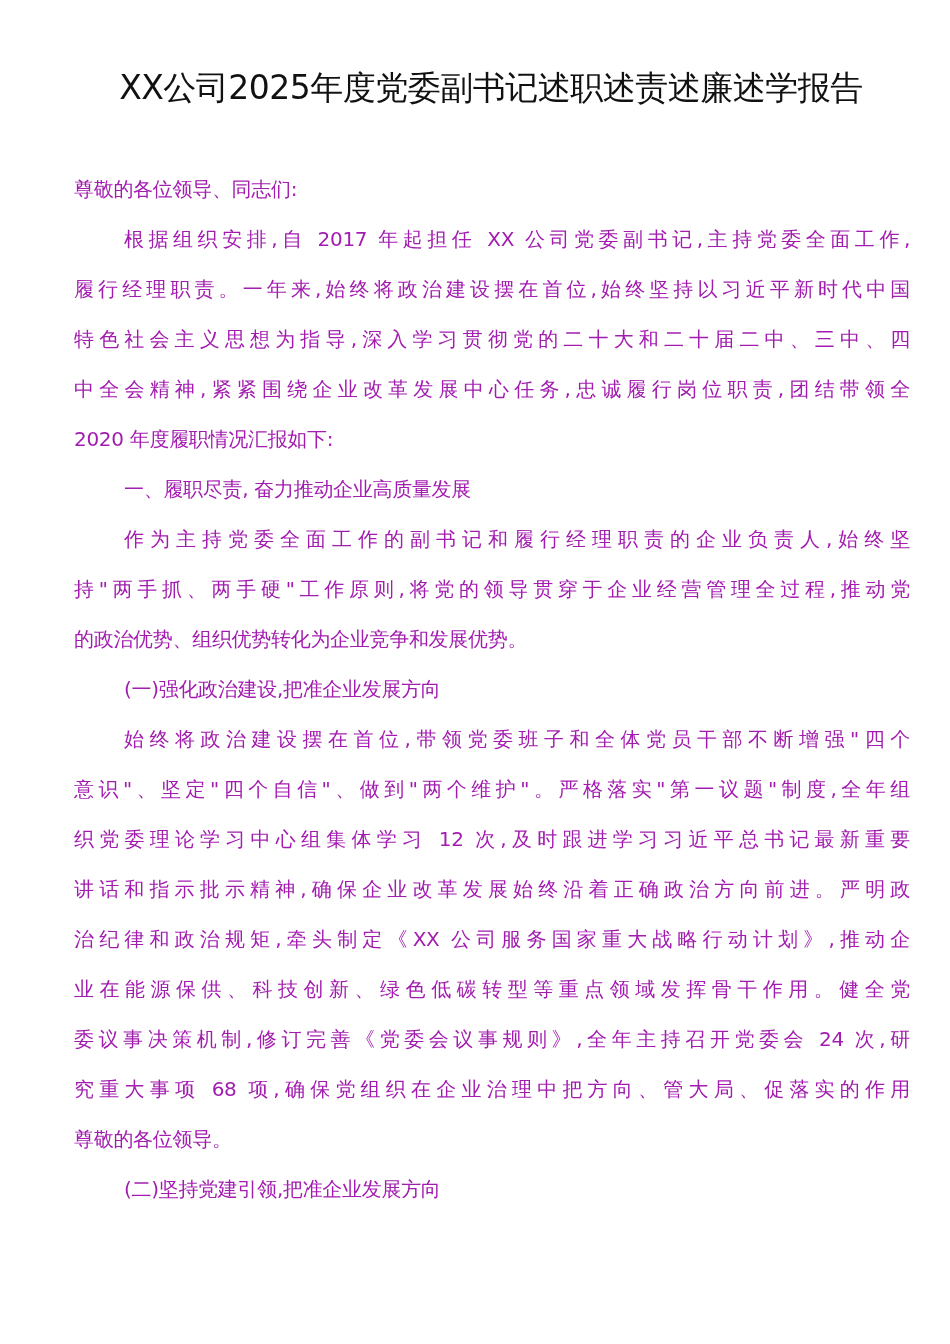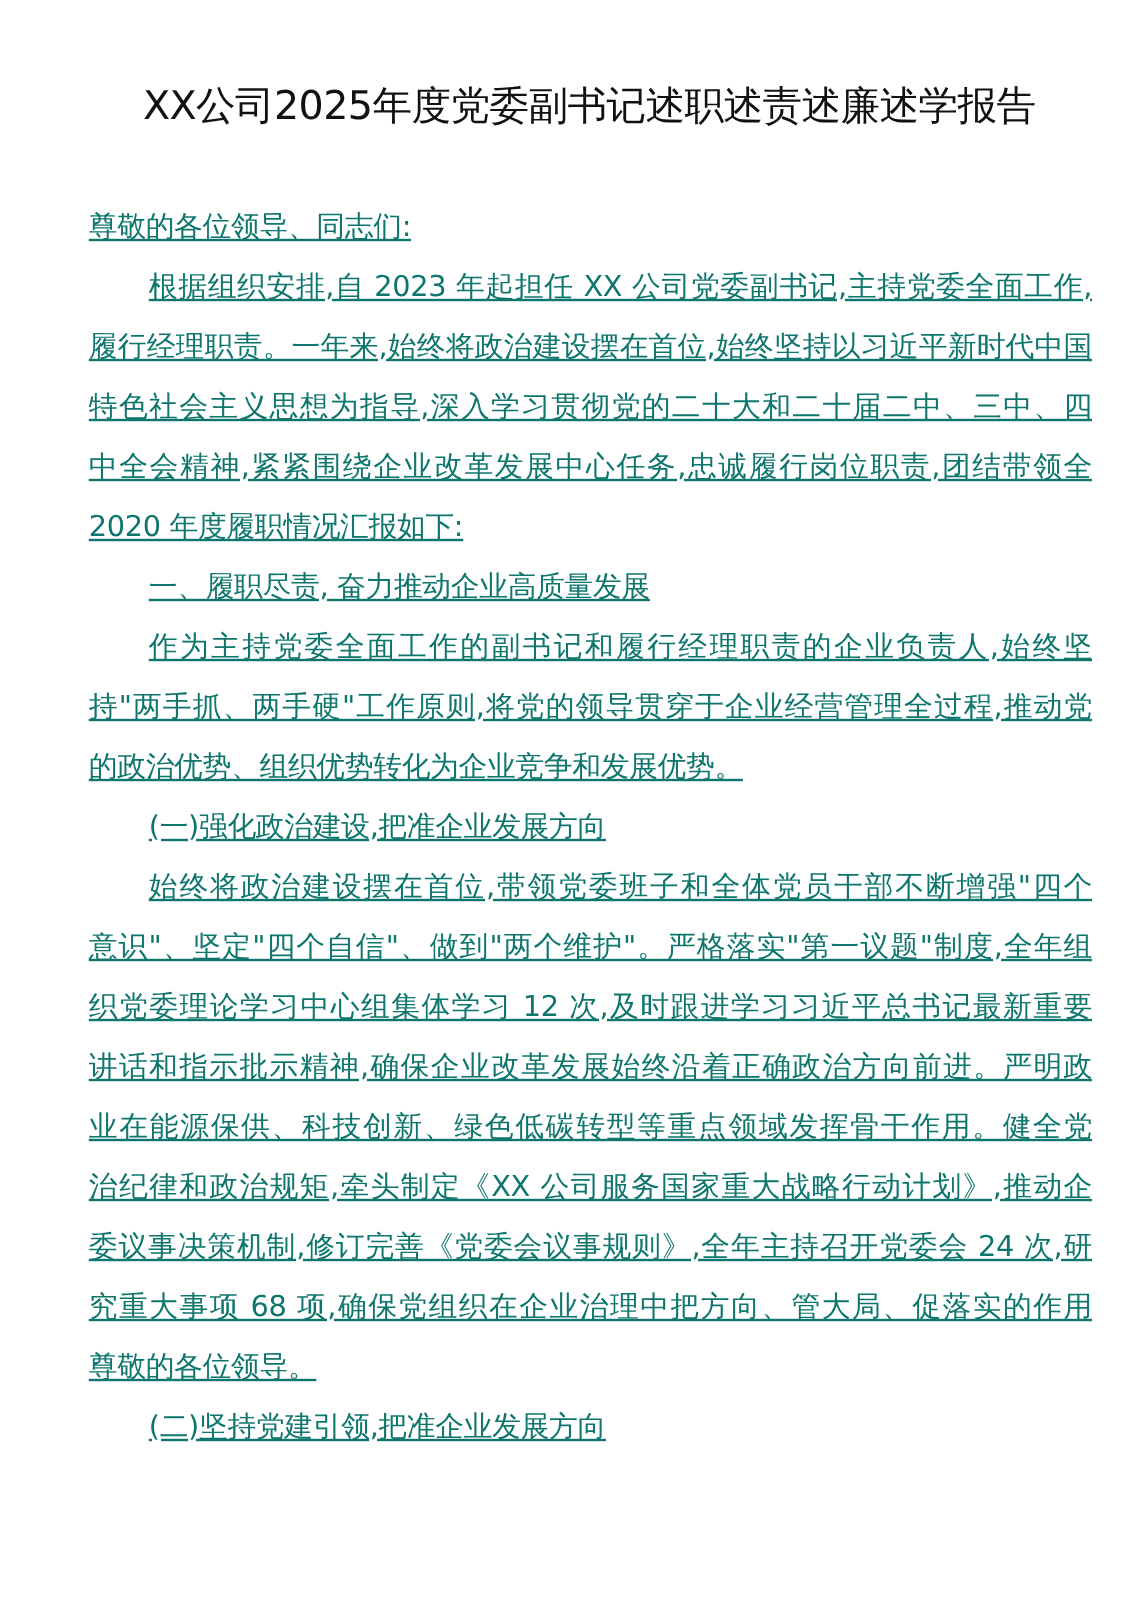--- a/index.html
+++ b/index.html
@@ -36,46 +36,45 @@
     white-space: nowrap;
   }
   .body {
     position: absolute;
     left: 58px;
     top: 164px;
     width: 836px;
   }
   .line {
     height: 50px;
-    font-size: 24px;
+    font-size: 20px;
     line-height: 50px;
     white-space: nowrap;
     letter-spacing: -0.3px;
-    color: #0f766e;
-    text-decoration: underline;
+    color: #a21caf;
   }
   .line.justify {
     text-align: justify;
     text-align-last: justify;
   }
   .indent {
     padding-left: 50px;
   }
 </style>
 </head>
 <body>
 
 <div class="page">
   <div class="title">XX公司2025年度党委副书记述职述责述廉述学报告</div>
 
   <div class="body">
     <div class="line">尊敬的各位领导、同志们:</div>
 
     <div>
-      <div class="line justify indent">根据组织安排,自 2023 年起担任 XX 公司党委副书记,主持党委全面工作,</div>
+      <div class="line justify indent">根据组织安排,自 2017 年起担任 XX 公司党委副书记,主持党委全面工作,</div>
       <div class="line justify">履行经理职责。一年来,始终将政治建设摆在首位,始终坚持以习近平新时代中国</div>
       <div class="line justify">特色社会主义思想为指导,深入学习贯彻党的二十大和二十届二中、三中、四</div>
       <div class="line justify">中全会精神,紧紧围绕企业改革发展中心任务,忠诚履行岗位职责,团结带领全</div>
       <div class="line">2020 年度履职情况汇报如下:</div>
     </div>
 
     <div class="line indent">一、履职尽责, 奋力推动企业高质量发展</div>
 
     <div>
       <div class="line justify indent">作为主持党委全面工作的副书记和履行经理职责的企业负责人,始终坚</div>
@@ -83,22 +82,22 @@
       <div class="line">的政治优势、组织优势转化为企业竞争和发展优势。</div>
     </div>
 
     <div class="line indent">(一)强化政治建设,把准企业发展方向</div>
 
     <div>
       <div class="line justify indent">始终将政治建设摆在首位,带领党委班子和全体党员干部不断增强"四个</div>
       <div class="line justify">意识"、坚定"四个自信"、做到"两个维护"。严格落实"第一议题"制度,全年组</div>
       <div class="line justify">织党委理论学习中心组集体学习 12 次,及时跟进学习习近平总书记最新重要</div>
       <div class="line justify">讲话和指示批示精神,确保企业改革发展始终沿着正确政治方向前进。严明政</div>
+      <div class="line justify">治纪律和政治规矩,牵头制定《XX 公司服务国家重大战略行动计划》,推动企</div>
       <div class="line justify">业在能源保供、科技创新、绿色低碳转型等重点领域发挥骨干作用。健全党</div>
-      <div class="line justify">治纪律和政治规矩,牵头制定《XX 公司服务国家重大战略行动计划》,推动企</div>
       <div class="line justify">委议事决策机制,修订完善《党委会议事规则》,全年主持召开党委会 24 次,研</div>
       <div class="line justify">究重大事项 68 项,确保党组织在企业治理中把方向、管大局、促落实的作用</div>
       <div class="line">尊敬的各位领导。</div>
     </div>
 
     <div class="line indent">(二)坚持党建引领,把准企业发展方向</div>
   </div>
 </div>
 
 </body></html>

